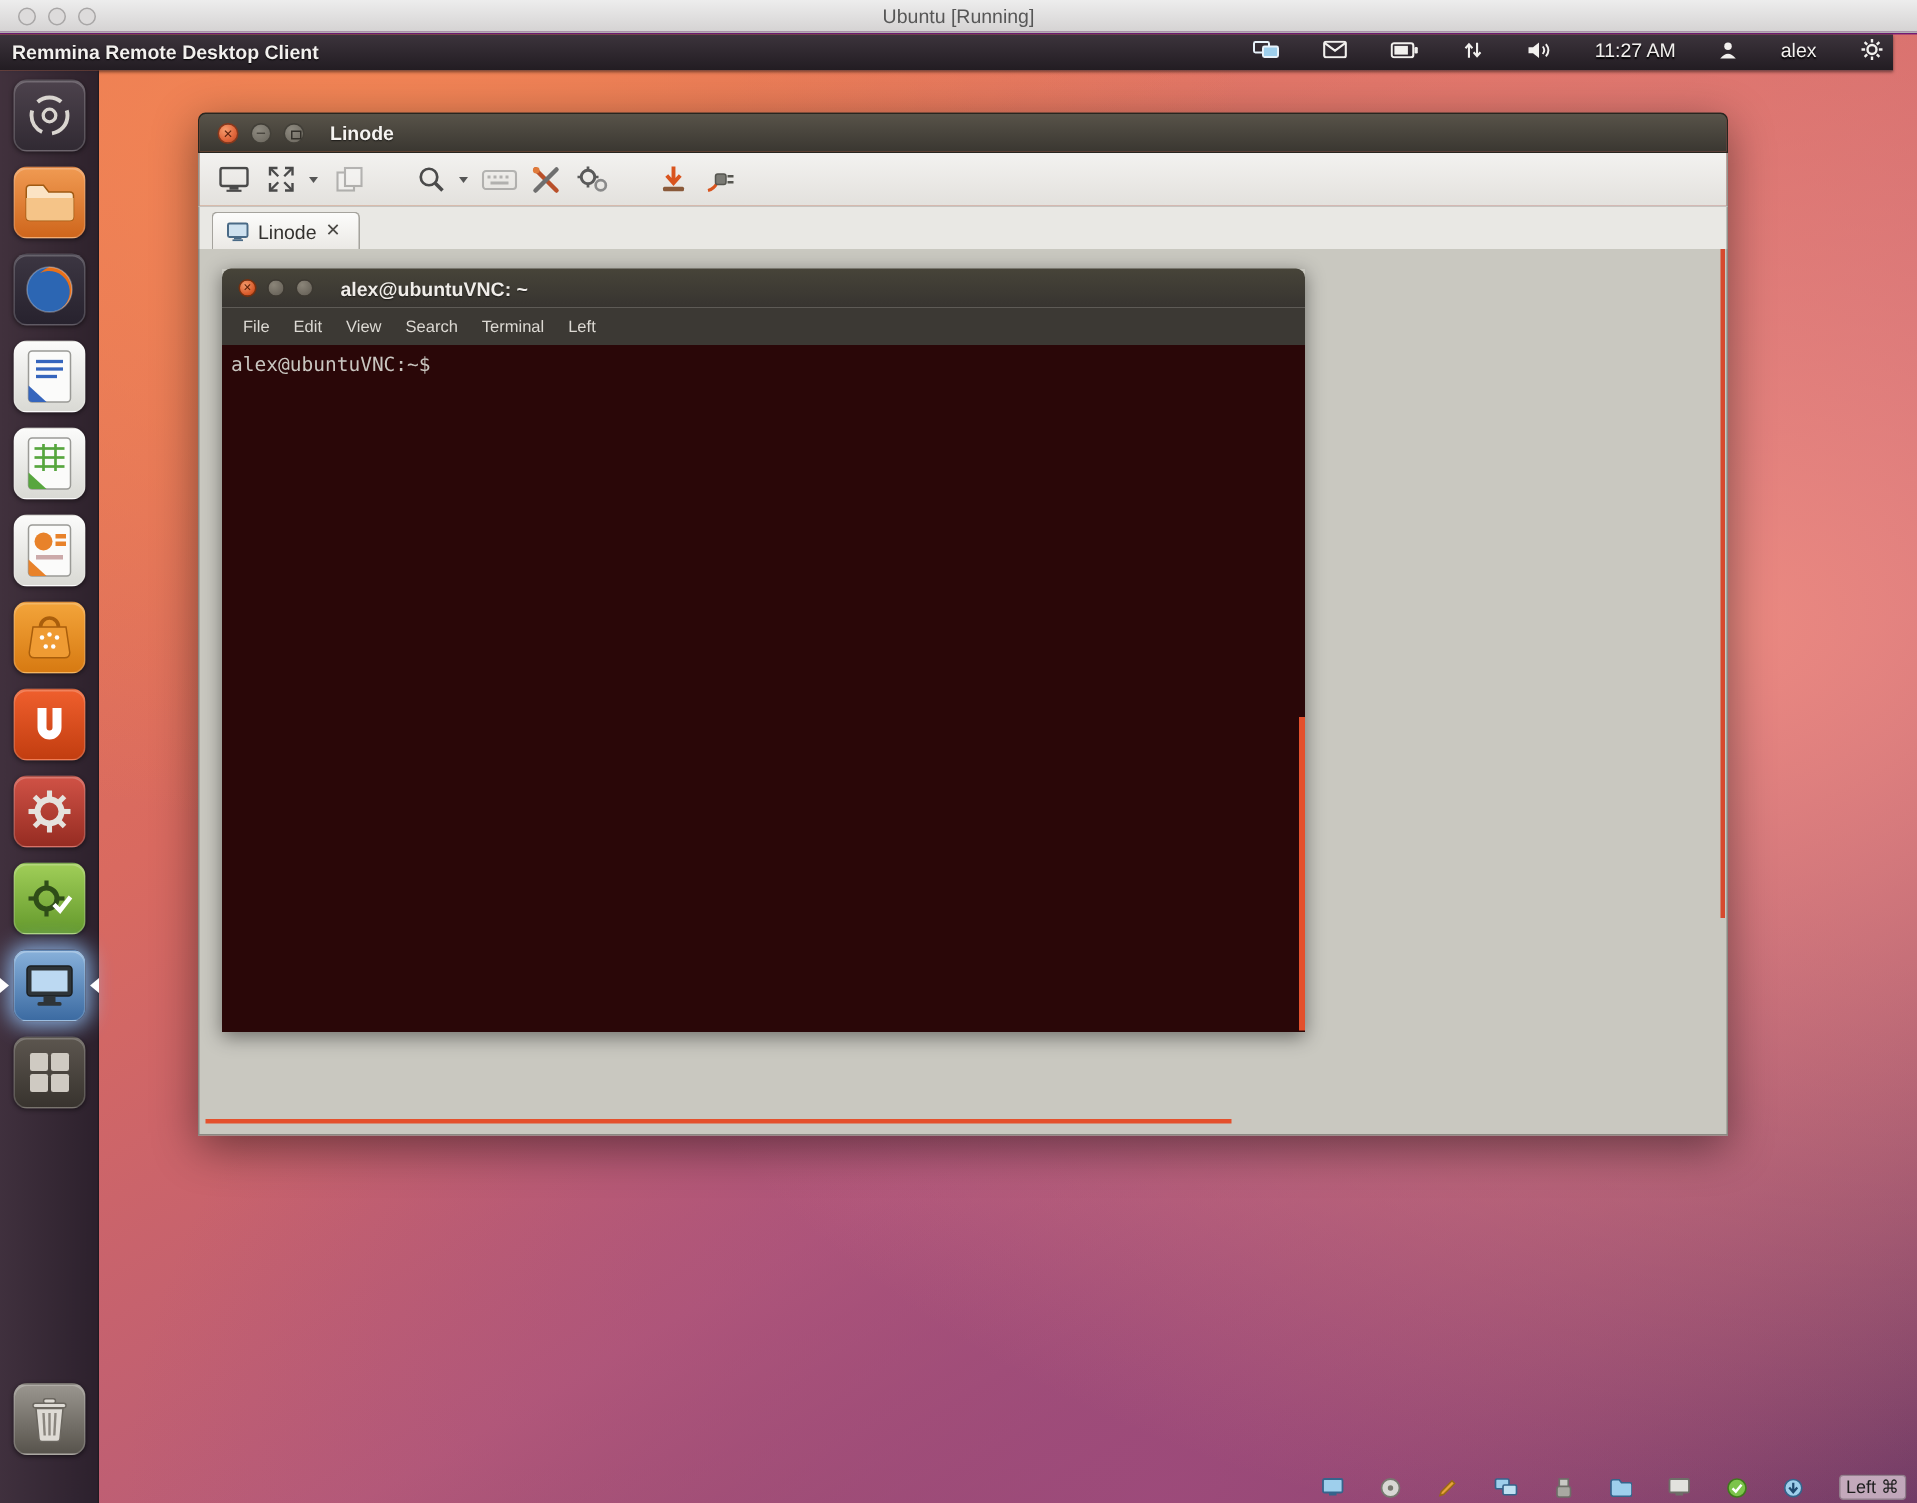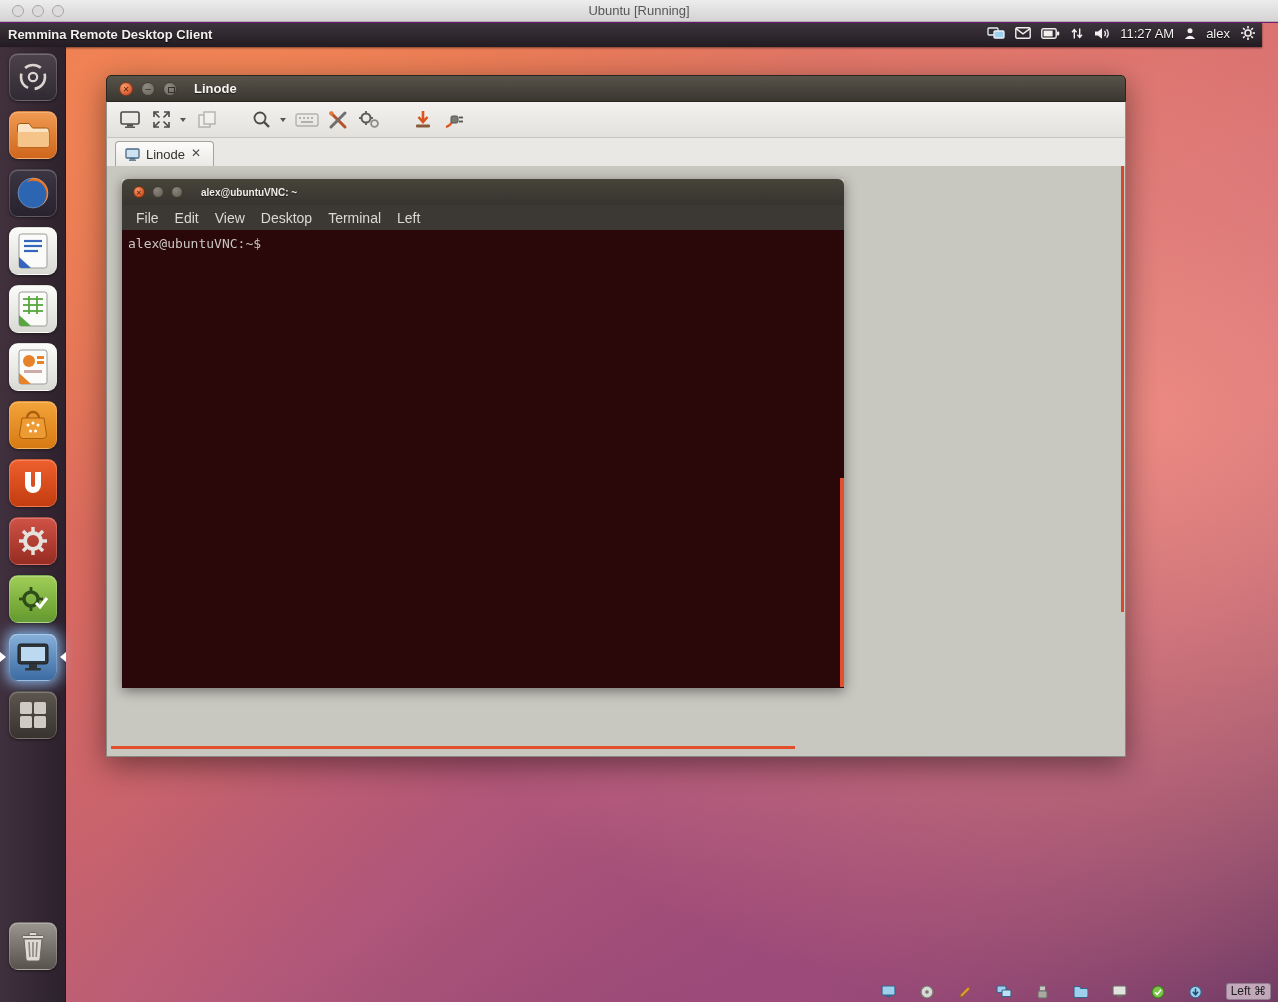--- a/index.html
+++ b/index.html
@@ -19,21 +19,21 @@
       radial-gradient(1000px 750px at 18% 8%, rgba(243,134,85,.95), rgba(243,134,85,0) 60%),
       radial-gradient(1250px 950px at 90% 40%, rgba(240,142,130,.9), rgba(240,142,130,0) 65%),
       radial-gradient(950px 750px at 60% 100%, rgba(160,75,125,.85), rgba(160,75,125,0) 72%),
       linear-gradient(150deg,#e97a50 0%,#d96a60 35%,#b85c78 65%,#5e335e 100%); }
 
   
   .top-panel { position:absolute; top:0; left:0; right:16px; height:24px;
     background:linear-gradient(#3c343c,#221c22); box-shadow:0 1px 2px rgba(0,0,0,.5); }
   .panel-app-title { position:absolute; left:8px; top:0; line-height:24px;
     color:#f2f0ee; font-size:13px; font-weight:bold; text-shadow:0 1px 1px #000; }
-  .panel-right { position:absolute; right:6px; top:0; height:20px; display:flex; align-items:center; gap:10px; }
+  .panel-right { position:absolute; right:6px; top:0; height:20px; display:flex; align-items:center; gap:29px; }
   .pi { display:flex; align-items:center; }
   .panel-clock, .panel-user { color:#f2f0ee; font-size:13px; text-shadow:0 1px 1px #000; }
 
   
   .launcher { position:absolute; top:24px; left:0; width:66px; bottom:0;
     background:linear-gradient(90deg, rgba(58,46,60,.96), rgba(38,30,42,.96));
     border-right:1px solid rgba(0,0,0,.45); }
   .litem { position:absolute; left:9px; width:48px; height:48px; }
   .tile { width:48px; height:48px; border-radius:9px; display:flex; align-items:center; justify-content:center;
     border:1px solid rgba(255,255,255,.18);
@@ -49,21 +49,21 @@
   .t-remmina  { background:linear-gradient(#87b0da,#3c6ba2);
     box-shadow:0 0 14px 3px rgba(150,200,255,.85), inset 0 1px 0 rgba(255,255,255,.3); }
   .t-workspace{ background:linear-gradient(#5c564f,#38332e); }
   .t-trash    { background:linear-gradient(#9a968f,#57534c); }
   .run-arrow-left { position:absolute; left:-9px; top:19px; width:0; height:0;
     border-top:5px solid transparent; border-bottom:5px solid transparent; border-left:6px solid #fff; }
   .focus-arrow-right { position:absolute; right:-9px; top:19px; width:0; height:0;
     border-top:5px solid transparent; border-bottom:5px solid transparent; border-right:6px solid #fff; }
 
   
-  .remmina-window { position:absolute; left:106px; top:52px; width:1020px; height:682px;
+  .remmina-window { position:absolute; left:132px; top:52px; width:1020px; height:682px;
     box-shadow:0 8px 30px rgba(0,0,0,.45); border-radius:5px 5px 0 0; }
   .rw-titlebar { height:27px; background:linear-gradient(#585349,#3a3731);
     border:1px solid #282620; border-radius:5px 5px 0 0;
     display:flex; align-items:center; padding:0 12px; gap:8px; }
   .wb { width:14px; height:14px; border-radius:50%; position:relative; }
   .wb-close { background:radial-gradient(circle at 35% 30%,#f79d6e,#e0653a 60%,#b54926); border:1px solid #87381c; }
   .wb-close::after { content:"✕"; position:absolute; left:0; right:0; top:0; bottom:0; font-size:8px; line-height:13px; text-align:center; color:#5f2410; }
   .wb-gray { background:radial-gradient(circle at 35% 30%,#8e8a80,#68645b); border:1px solid #423f38; }
   .wb-min::after { content:"–"; position:absolute; left:0; right:0; top:-1px; font-size:10px; line-height:14px; text-align:center; color:#33302a; }
   .wb-max::after { content:""; position:absolute; left:4px; top:4px; width:5px; height:4px; border:1px solid #33302a; }
@@ -88,23 +88,23 @@
     border:1px solid #8a8882; border-top:none; }
 
   
   .terminal { position:absolute; left:15px; top:13px; width:722px; height:509px; box-shadow:0 3px 12px rgba(0,0,0,.45); }
   .term-titlebar { height:26px; background:linear-gradient(#474439,#373430); border-radius:6px 6px 0 0;
     display:flex; align-items:center; padding:0 11px; gap:7px; }
   .tb { width:12px; height:12px; border-radius:50%; position:relative; }
   .tb-close { background:radial-gradient(circle at 35% 30%,#f0986a,#d95b2b 65%,#ab4216); border:1px solid #77300f; }
   .tb-close::after { content:"✕"; position:absolute; left:0; right:0; top:0; font-size:7px; line-height:11px; text-align:center; color:#571f08; }
   .tb-gray { background:radial-gradient(circle at 35% 30%,#8b8579,#605b52); border:1px solid #3d3932; }
-  .term-title { color:#f0ede9; font-weight:bold; font-size:10px; margin-left:11px; text-shadow:0 1px 1px rgba(0,0,0,.6); }
+  .term-title { color:#f0ede9; font-weight:bold; font-size:13px; margin-left:11px; text-shadow:0 1px 1px rgba(0,0,0,.6); }
   .term-menubar { height:25px; background:#3c3934; display:flex; align-items:center; padding:0 7px; gap:2px; }
-  .tmenu { color:#dcd9d3; font-size:14px; padding:2px 7px; }
+  .tmenu { color:#dcd9d3; font-size:11px; padding:2px 7px; }
   .term-body { position:absolute; top:51px; left:0; right:0; bottom:0; background:#2a0708;
     padding:6px 6px; font-family:"DejaVu Sans Mono","Liberation Mono",monospace; font-size:13px; color:#c9c6c0; }
 
   
   .artifact { position:absolute; background:#e4502c; }
   .art-v1 { left:733px; top:312px; width:4px; height:209px; }
   .art-h1 { left:4px;  top:580px; width:684px; height:3px; }
   .art-v2 { right:1px; top:0; width:3px; height:446px; background:#d6492e; }
 
   
@@ -470,21 +470,21 @@
           <div class="term-titlebar">
             <span class="tb tb-close"></span>
             <span class="tb tb-gray"></span>
             <span class="tb tb-gray"></span>
             <span class="term-title">alex@ubuntuVNC: ~</span>
           </div>
           <div class="term-menubar">
             <span class="tmenu">File</span>
             <span class="tmenu">Edit</span>
             <span class="tmenu">View</span>
-            <span class="tmenu">Desktop</span>
+            <span class="tmenu">Search</span>
             <span class="tmenu">Terminal</span>
             <span class="tmenu">Left</span>
           </div>
           <div class="term-body">
             <span>alex@ubuntuVNC:~$</span>
           </div>
         </div>
 
         <div class="artifact art-v1"></div>
         <div class="artifact art-h1"></div>

